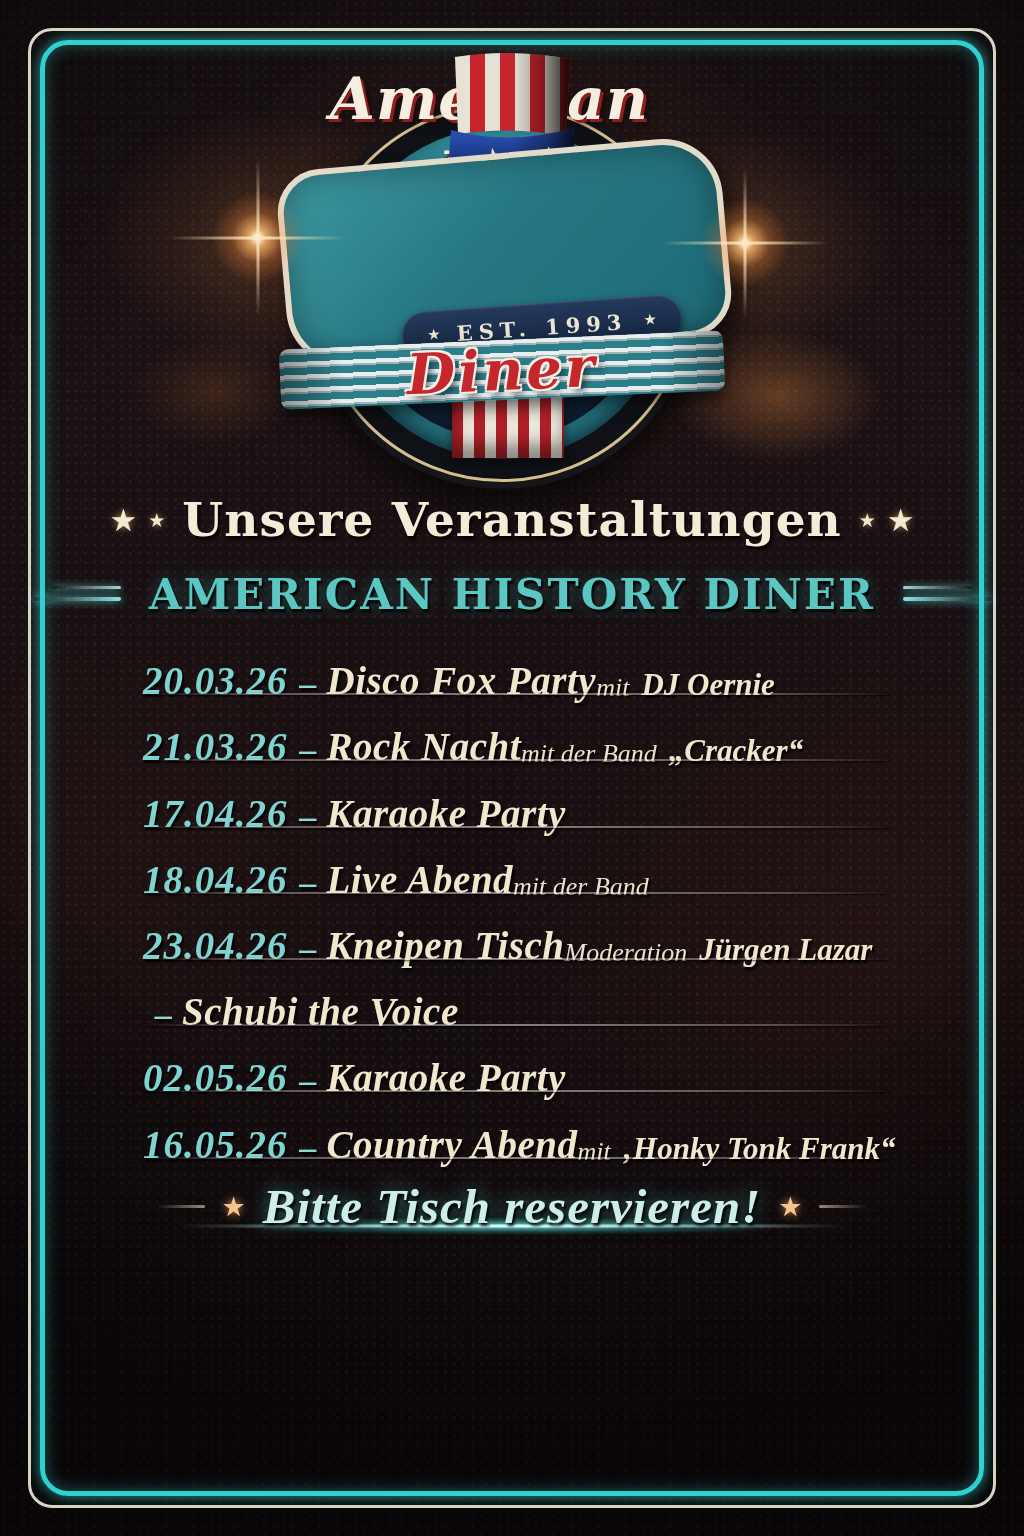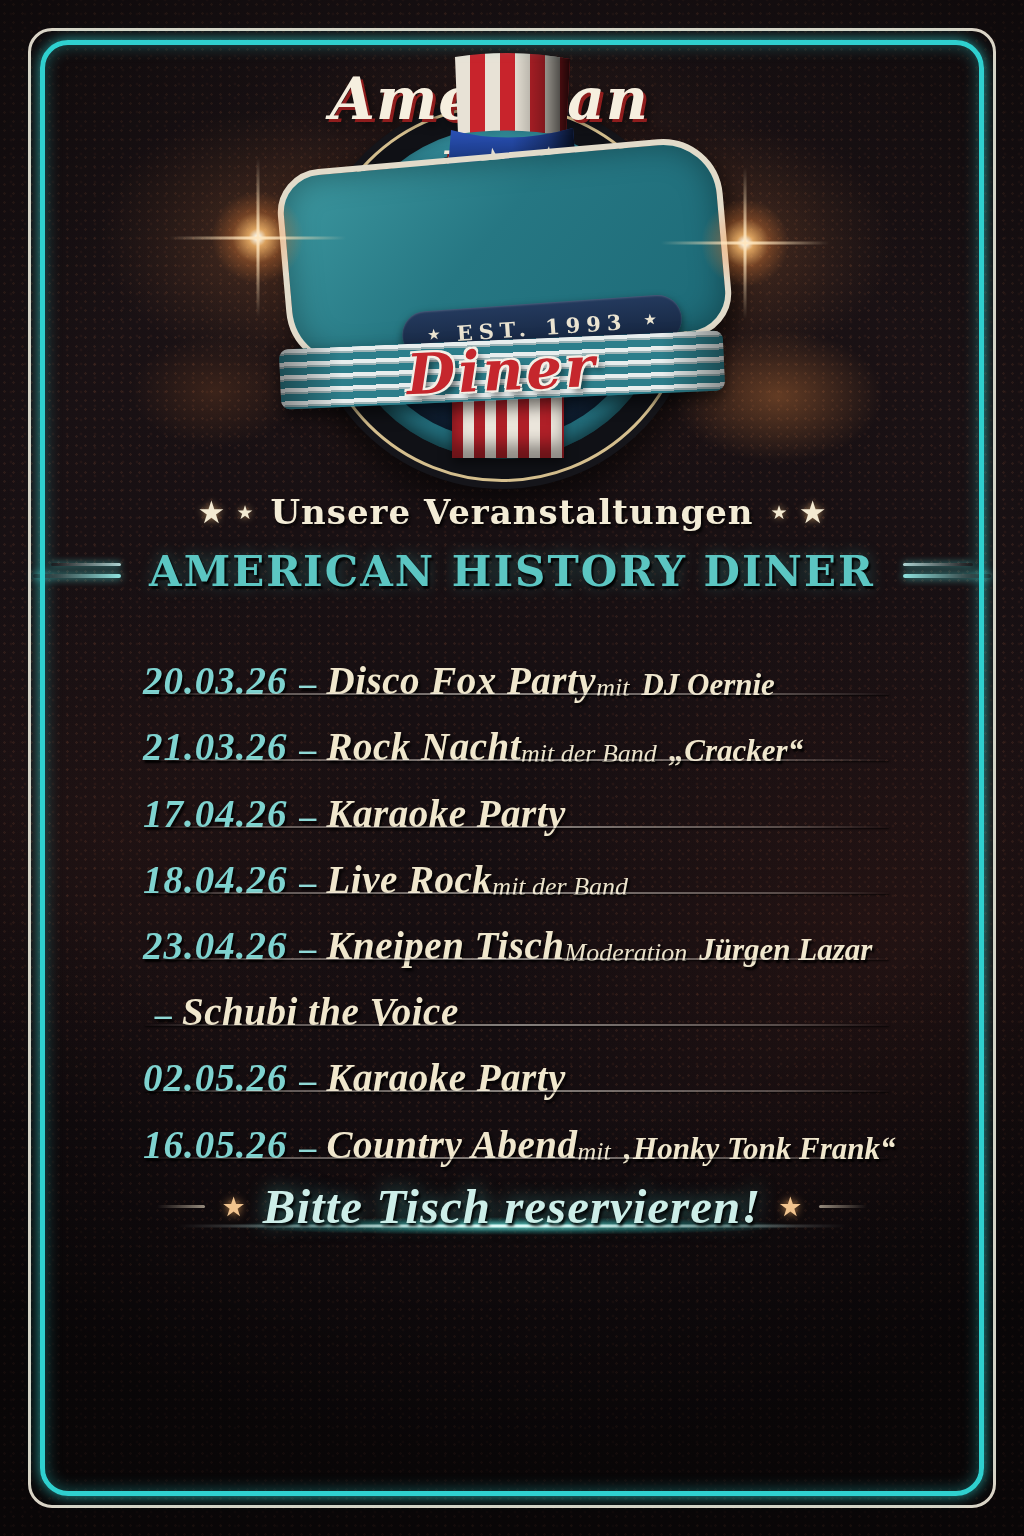--- a/index.html
+++ b/index.html
@@ -70,26 +70,26 @@
   .sparkle{position:absolute;pointer-events:none;z-index:6;
     background:radial-gradient(circle, rgba(255,250,235,0.95) 3%, rgba(255,190,110,0.8) 12%, rgba(255,140,60,0.28) 34%, transparent 62%);}
   .sparkle::before,.sparkle::after{content:"";position:absolute;}
   .sparkle::before{left:-34%;right:-34%;top:50%;height:3px;transform:translateY(-50%);
     background:linear-gradient(90deg,transparent,rgba(255,230,190,0.95) 50%,transparent);}
   .sparkle::after{top:-26%;bottom:-26%;left:50%;width:3px;transform:translateX(-50%);
     background:linear-gradient(180deg,transparent,rgba(255,230,190,0.9) 50%,transparent);}
 
   
   .heading{position:absolute;top:492px;left:0;right:0;display:flex;align-items:center;justify-content:center;gap:11px;z-index:10;}
-  .heading-title{font-family:"DejaVu Serif",serif;font-weight:bold;font-size:34px;color:#f3ecd6;letter-spacing:1px;
+  .heading-title{font-family:"DejaVu Serif",serif;font-weight:bold;font-size:47px;color:#f3ecd6;letter-spacing:1px;
     text-shadow:2px 3px 3px rgba(0,0,0,0.85);padding:0 6px;}
   .star-lg,.star-sm{font-family:"DejaVu Sans",sans-serif;color:#f3ead2;text-shadow:0 0 7px rgba(255,200,130,0.6);}
   .star-lg{font-size:31px;}
   .star-sm{font-size:19px;}
-  .subhead{position:absolute;top:551px;left:0;right:0;display:flex;align-items:center;justify-content:center;gap:28px;z-index:10;}
+  .subhead{position:absolute;top:574px;left:0;right:0;display:flex;align-items:center;justify-content:center;gap:28px;z-index:10;}
   .subtitle{font-family:"DejaVu Serif",serif;font-weight:bold;font-size:42px;color:#5cc6c2;letter-spacing:2px;line-height:1;
     text-shadow:2px 3px 2px rgba(0,0,0,0.9), 0 0 16px rgba(60,200,195,0.35);}
   .sideline{position:relative;width:88px;height:24px;}
   .sideline .bar1{position:absolute;top:3px;right:0;width:70px;height:3px;border-radius:2px;
     background:linear-gradient(90deg,transparent,rgba(200,245,243,0.85));box-shadow:0 0 7px rgba(80,220,215,0.8);}
   .sideline .bar2{position:absolute;top:14px;right:0;width:88px;height:4px;border-radius:2px;
     background:linear-gradient(90deg,transparent,rgba(150,240,236,0.95));box-shadow:0 0 9px rgba(80,220,215,0.9);}
   .sideline.flip{transform:scaleX(-1);}
 
   
@@ -221,21 +221,21 @@
     <div class="event-row">
       <span class="event-date">17.04.26</span>
       <span class="event-dash">–</span>
       <span class="event-title">Karaoke Party</span>
       <span class="event-connector"></span>
       <span class="event-detail"></span>
     </div>
     <div class="event-row">
       <span class="event-date">18.04.26</span>
       <span class="event-dash">–</span>
-      <span class="event-title">Live Rock</span>
+      <span class="event-title">Live Abend</span>
       <span class="event-connector">mit der Band</span>
     </div>
     <div class="event-row">
       <span class="event-date">23.04.26</span>
       <span class="event-dash">–</span>
       <span class="event-title">Kneipen Tisch</span>
       <span class="event-connector">Moderation</span>
       <span class="event-detail">Jürgen Lazar</span>
     </div>
     <div class="event-row">

